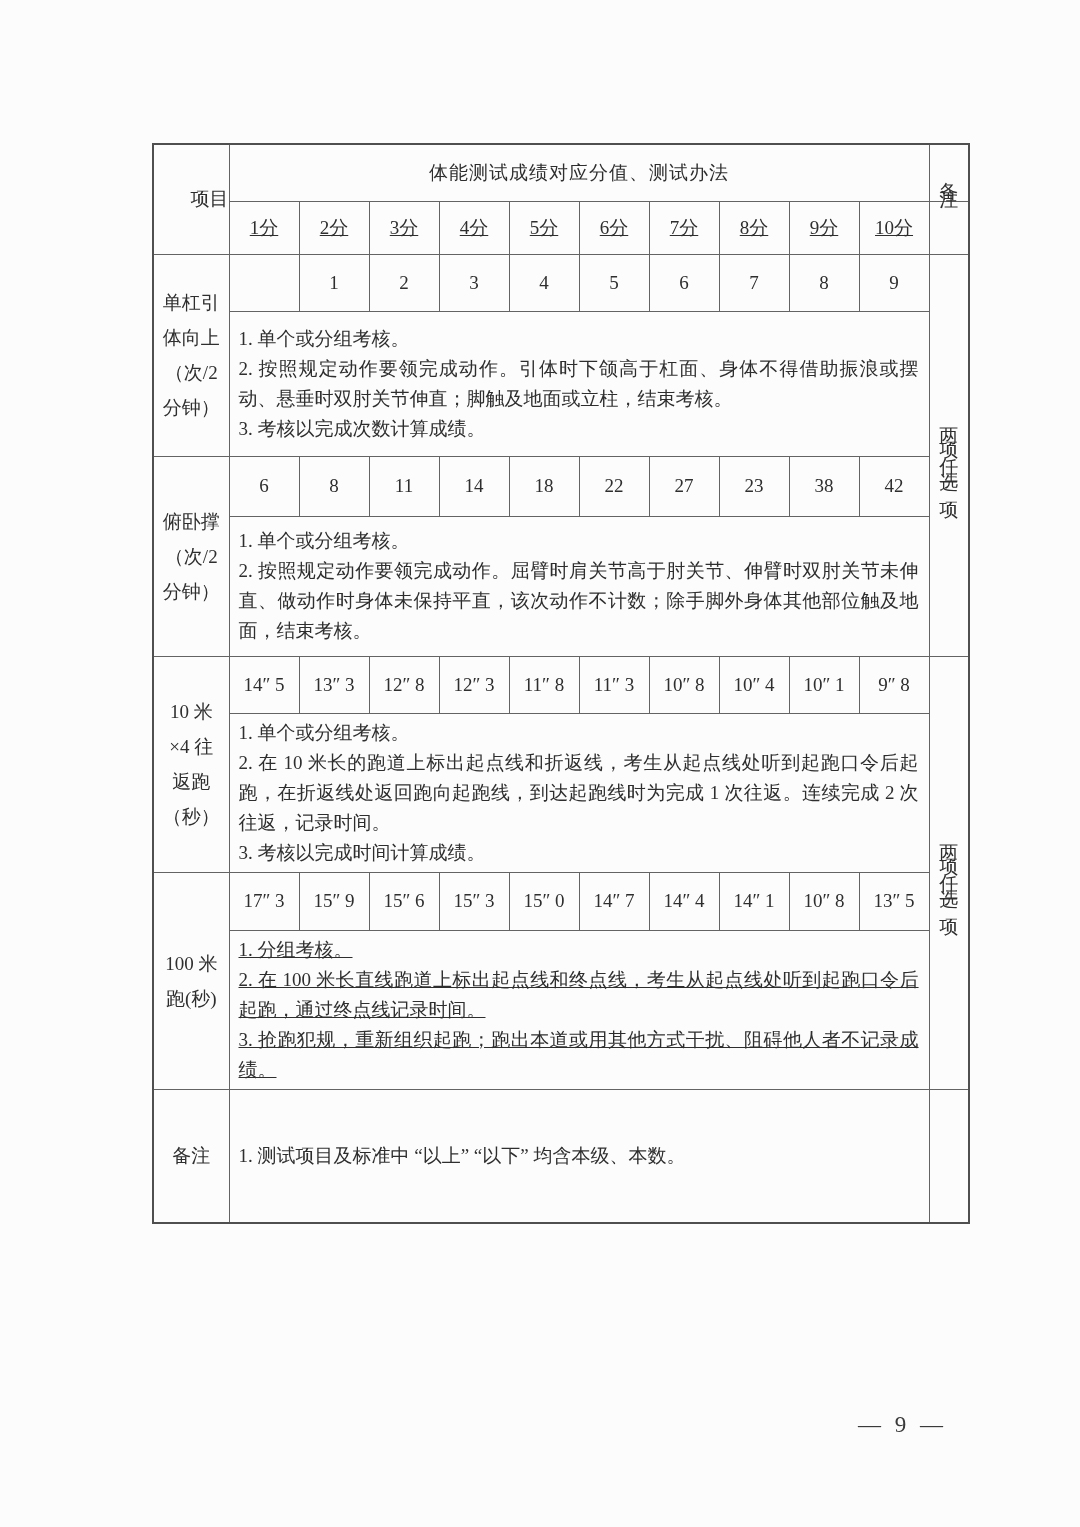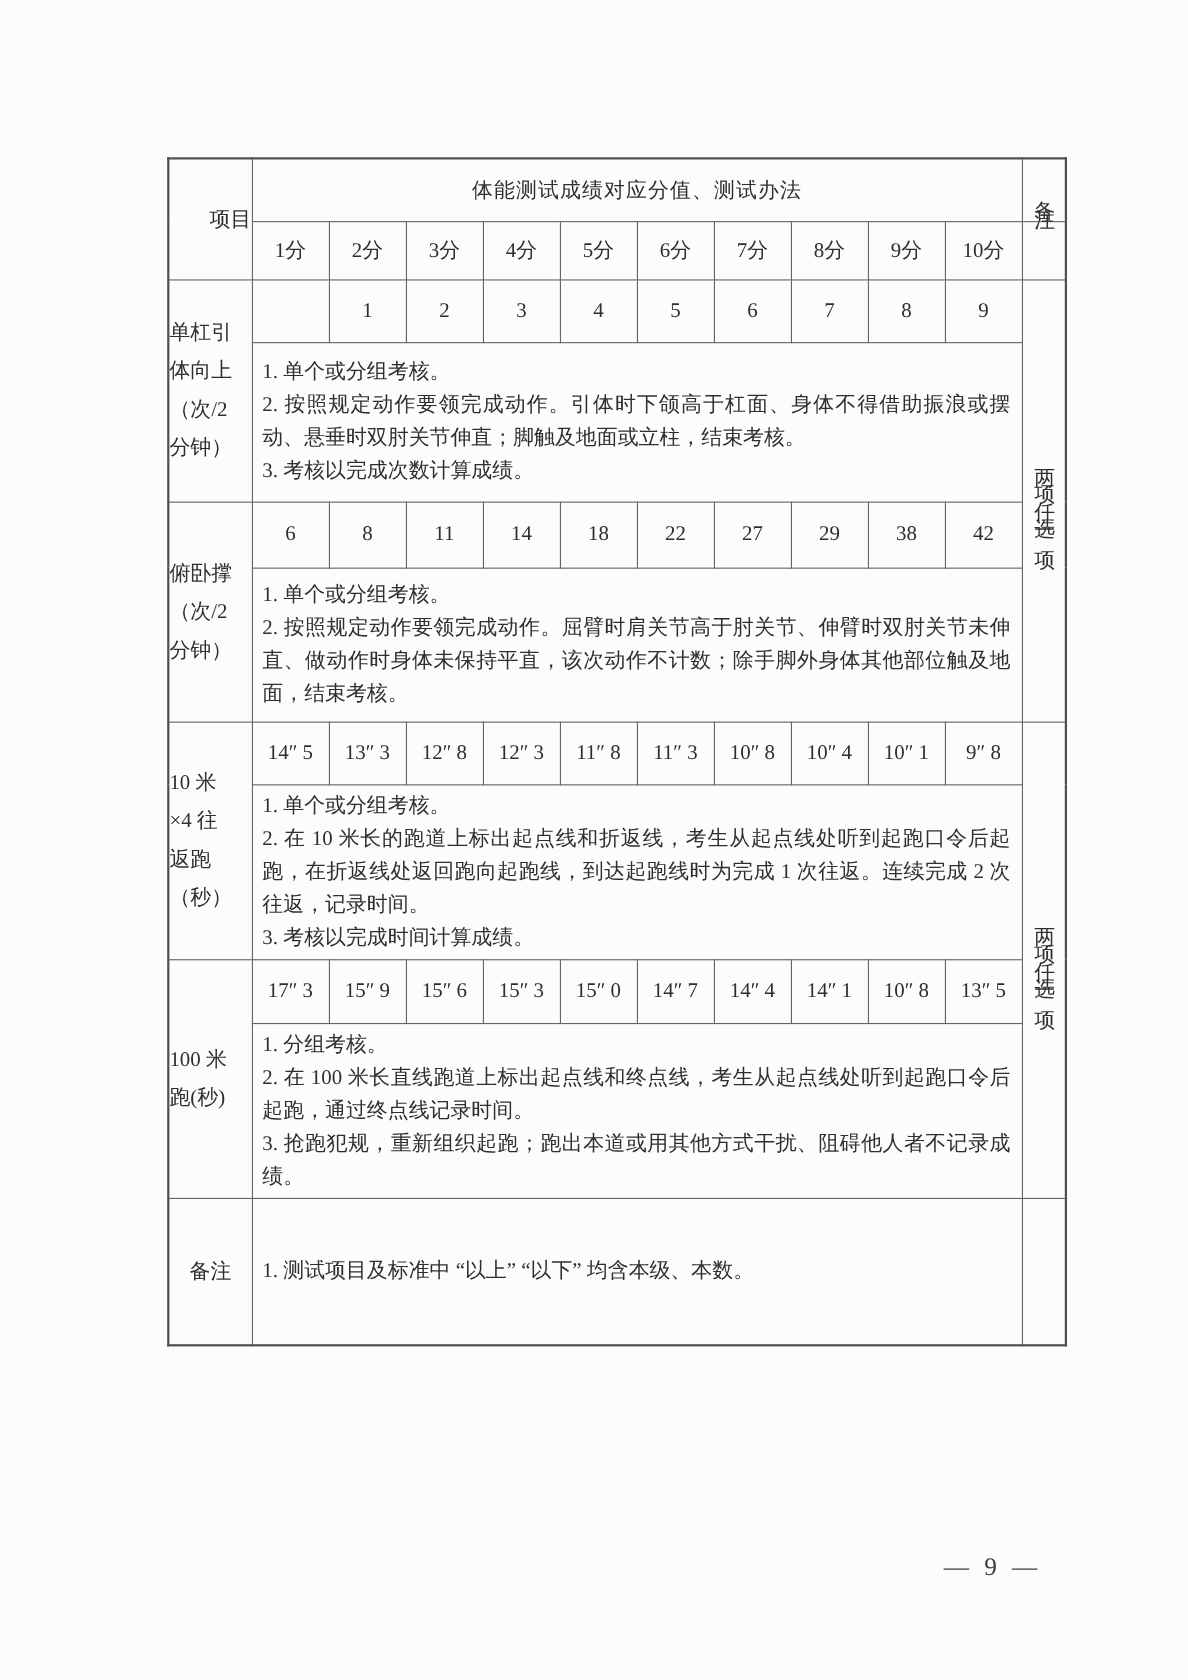--- a/index.html
+++ b/index.html
@@ -51,21 +51,21 @@
     text-align: center;
     font-weight: bold;
     writing-mode: vertical-rl;
     text-orientation: upright;
     letter-spacing: 6px;
     padding: 4px 0;
   }
   .score-head { text-align: center; }
   .value-cell { text-align: center; white-space: nowrap; }
   .label-cell {
-    text-align: left;
+    text-align: center;
     font-weight: bold;
     font-size: 19px;
     line-height: 35px;
   }
   .methods-cell {
     padding: 4px 10px 4px 9px;
     line-height: 30px;
     text-align: justify;
     margin-left: 32px;
   }
@@ -96,29 +96,29 @@
     position: absolute;
     left: 858px;
     top: 1412px;
     font-size: 23px;
     letter-spacing: 4px;
     color: #3a3a3a;
     white-space: nowrap;
   }
   
   tr.r-head1   { height: 57px; }
-  tr.r-head2   { height: 53px; }
+  tr.r-head2   { height: 53px; text-decoration: underline; }
   tr.r-val-a   { height: 57px; }
   tr.r-meth-a  { height: 145px; }
   tr.r-val-b   { height: 60px; }
   tr.r-meth-b  { height: 140px; }
   tr.r-val-c   { height: 57px; }
   tr.r-meth-c  { height: 148px; }
   tr.r-val-d   { height: 58px; }
-  tr.r-meth-d  { height: 145px; }
+  tr.r-meth-d  { height: 145px; text-decoration: underline; }
   tr.r-remark  { height: 134px; }
 </style>
 </head>
 <body>
 
 <div class="page">
   <table class="score-table">
     <colgroup>
       <col class="c-project">
       <col class="c-score">
@@ -191,21 +191,21 @@
         <div>（次/2</div>
         <div>分钟）</div>
       </td>
       <td class="value-cell">6</td>
       <td class="value-cell">8</td>
       <td class="value-cell">11</td>
       <td class="value-cell">14</td>
       <td class="value-cell">18</td>
       <td class="value-cell">22</td>
       <td class="value-cell">27</td>
-      <td class="value-cell">29</td>
+      <td class="value-cell">23</td>
       <td class="value-cell">38</td>
       <td class="value-cell">42</td>
     </tr>
 
     <tr class="r-meth-b">
       <td class="methods-cell" colspan="10">
         <div class="method-line">1. 单个或分组考核。</div>
         <div class="method-line">2. 按照规定动作要领完成动作。屈臂时肩关节高于肘关节、伸臂时双肘关节未伸直、做动作时身体未保持平直，该次动作不计数；除手脚外身体其他部位触及地面，结束考核。</div>
       </td>
     </tr>

